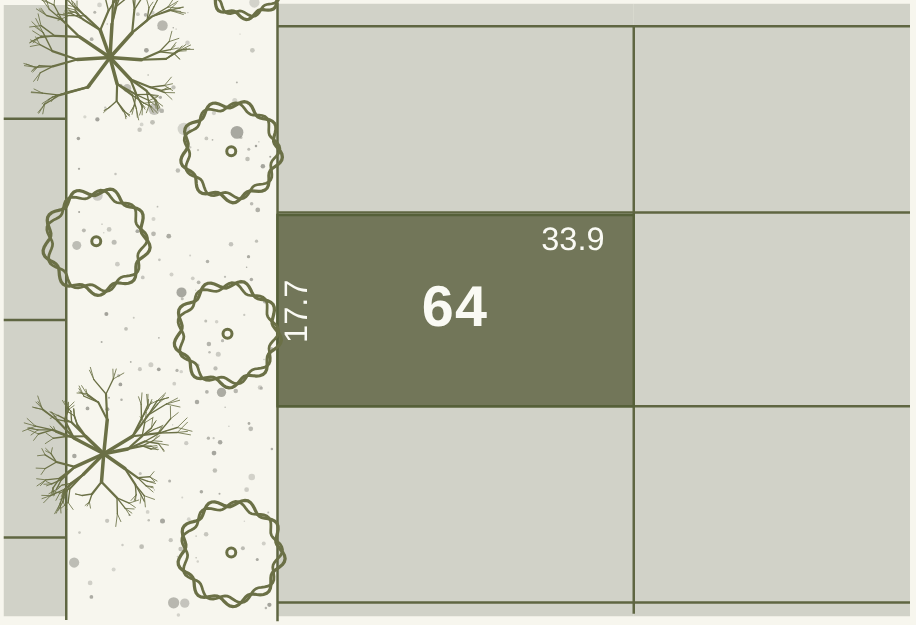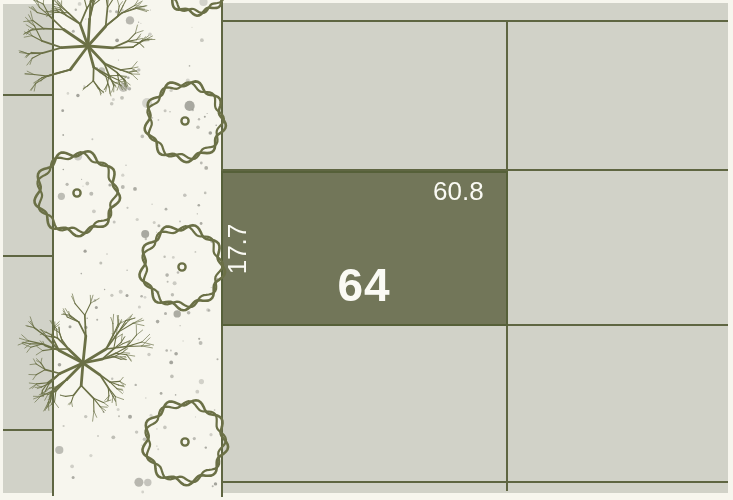--- a/index.html
+++ b/index.html
@@ -12,21 +12,20 @@
     -webkit-font-smoothing:antialiased;
   }
   .stage svg{position:absolute;left:0;top:0;}
   .lot-labels{
     position:absolute;left:364px;top:245px;
     transform:translate(-50%,-50%);
     text-align:center;
     color:var(--label,#fbfbf5);
     pointer-events:none;
     white-space:nowrap;
-    margin-top:40px;
   }
   .lot-number{font-size:46px;font-weight:bold;line-height:1.0;letter-spacing:1px;}
   .lot-area{font-size:31px;font-weight:bold;line-height:1.05;letter-spacing:1px;}
   .dim{position:absolute;font-size:26px;color:var(--label,#f3f2ea);pointer-events:none;white-space:nowrap;}
   .dim-width{left:433px;top:176px;}
   .dim-depth{left:237px;top:249px;transform:translate(-50%,-50%) rotate(-90deg);}
 </style>
 </head>
 <body>
 
@@ -767,15 +766,15 @@
         <path d="M229.1 -19.0L230.1 -17.1L230.5 -15.0L230.0 -13.1L228.8 -11.4L227.1 -9.9L225.3 -8.6L223.6 -7.3L222.3 -6.1L221.6 -4.5L221.4 -2.7L221.4 -0.6L221.4 1.7L221.0 4.0L220.1 5.8L218.7 7.2L216.7 7.9L214.5 8.0L212.2 7.9L210.1 7.7L208.2 7.8L206.6 8.3L205.3 9.5L203.9 11.1L202.4 12.8L200.8 14.4L199.0 15.4L197.0 15.7L195.0 15.1L193.2 13.9L191.5 12.4L190.0 10.8L188.5 9.6L186.9 8.9L185.2 8.7L183.2 9.0L181.0 9.4L178.7 9.7L176.6 9.4L174.8 8.5L173.5 6.9L172.8 4.9L172.4 2.6L172.3 0.4L172.0 -1.6L171.4 -3.2L170.2 -4.4L168.6 -5.5L166.7 -6.6L164.7 -7.8L163.1 -9.4L162.2 -11.1L162.0 -13.1L162.6 -15.2L163.7 -17.2L165.1 -19.0L166.2 -20.7L166.9 -22.3L167.0 -24.0L166.5 -25.9L165.7 -27.9L165.0 -30.1L164.6 -32.3L164.9 -34.3L165.9 -36.0L167.5 -37.3L169.6 -38.2L171.8 -38.8L173.9 -39.3L175.5 -40.1L176.8 -41.2L177.7 -42.8L178.4 -44.8L179.2 -46.9L180.2 -48.9L181.6 -50.5L183.4 -51.3L185.5 -51.4L187.6 -50.8L189.7 -49.9L191.7 -49.0L193.5 -48.4L195.2 -48.3L196.9 -48.8L198.6 -49.8L200.6 -51.0L202.7 -51.9L204.8 -52.3L206.7 -52.0L208.4 -50.9L209.8 -49.2L210.9 -47.2L211.8 -45.1L212.7 -43.4L213.9 -42.2L215.4 -41.4L217.4 -41.0L219.6 -40.6L221.8 -40.1L223.8 -39.2L225.2 -37.8L226.0 -35.9L226.0 -33.8L225.6 -31.5L225.0 -29.4L224.5 -27.4L224.5 -25.6L225.1 -24.0L226.2 -22.5L227.6 -20.8L229.1 -19.0Z" stroke-width="2.6"></path>
         <path d="M228.5 -19.0L227.6 -17.2L226.2 -15.5L224.8 -14.0L223.6 -12.6L222.8 -11.1L222.6 -9.5L222.8 -7.7L223.1 -5.7L223.4 -3.5L223.2 -1.5L222.6 0.3L221.3 1.7L219.5 2.5L217.4 3.0L215.3 3.3L213.4 3.6L211.8 4.1L210.5 5.1L209.5 6.5L208.4 8.2L207.3 10.1L206.0 11.6L204.3 12.7L202.5 13.1L200.6 12.7L198.7 11.9L196.8 10.7L195.2 9.7L193.6 9.0L192.0 8.8L190.3 9.1L188.5 9.7L186.4 10.4L184.4 10.8L182.4 10.7L180.7 10.0L179.3 8.6L178.4 6.8L177.7 4.8L177.1 2.8L176.4 1.2L175.4 -0.1L174.0 -1.0L172.2 -1.7L170.2 -2.4L168.3 -3.4L166.7 -4.6L165.8 -6.2L165.5 -8.1L165.8 -10.1L166.5 -12.1L167.3 -14.0L167.9 -15.8L168.1 -17.4L167.7 -19.0L166.9 -20.7L165.8 -22.5L164.9 -24.4L164.4 -26.4L164.5 -28.2L165.3 -29.9L166.8 -31.4L168.6 -32.5L170.4 -33.4L172.1 -34.4L173.4 -35.4L174.2 -36.8L174.7 -38.6L175.0 -40.6L175.5 -42.7L176.3 -44.6L177.5 -46.1L179.1 -47.0L181.1 -47.3L183.2 -47.1L185.3 -46.6L187.2 -46.2L188.9 -46.1L190.4 -46.5L191.9 -47.4L193.4 -48.7L195.1 -50.0L196.9 -51.1L198.8 -51.6L200.7 -51.4L202.4 -50.5L203.9 -49.1L205.2 -47.4L206.4 -45.8L207.7 -44.6L209.1 -43.8L210.7 -43.4L212.7 -43.4L214.8 -43.4L216.9 -43.1L218.8 -42.4L220.2 -41.2L221.0 -39.5L221.4 -37.4L221.4 -35.3L221.2 -33.3L221.3 -31.4L221.8 -29.9L222.7 -28.5L224.1 -27.3L225.7 -25.9L227.2 -24.4L228.3 -22.7L228.8 -20.9L228.5 -19.0Z" stroke-width="2.2"></path>
         <circle cx="196" cy="-19" r="3.6" stroke-width="2.4"></circle>
       </g>
     </svg>
 
   <div class="lot-labels" id="lot-labels">
     <div class="lot-number">64</div>
   </div>
 
-  <div class="dim dim-width">60.8</div>
+  <div class="dim dim-width">33.9</div>
   <div class="dim dim-depth">17.7</div>
 </div>
 
 </body></html>

